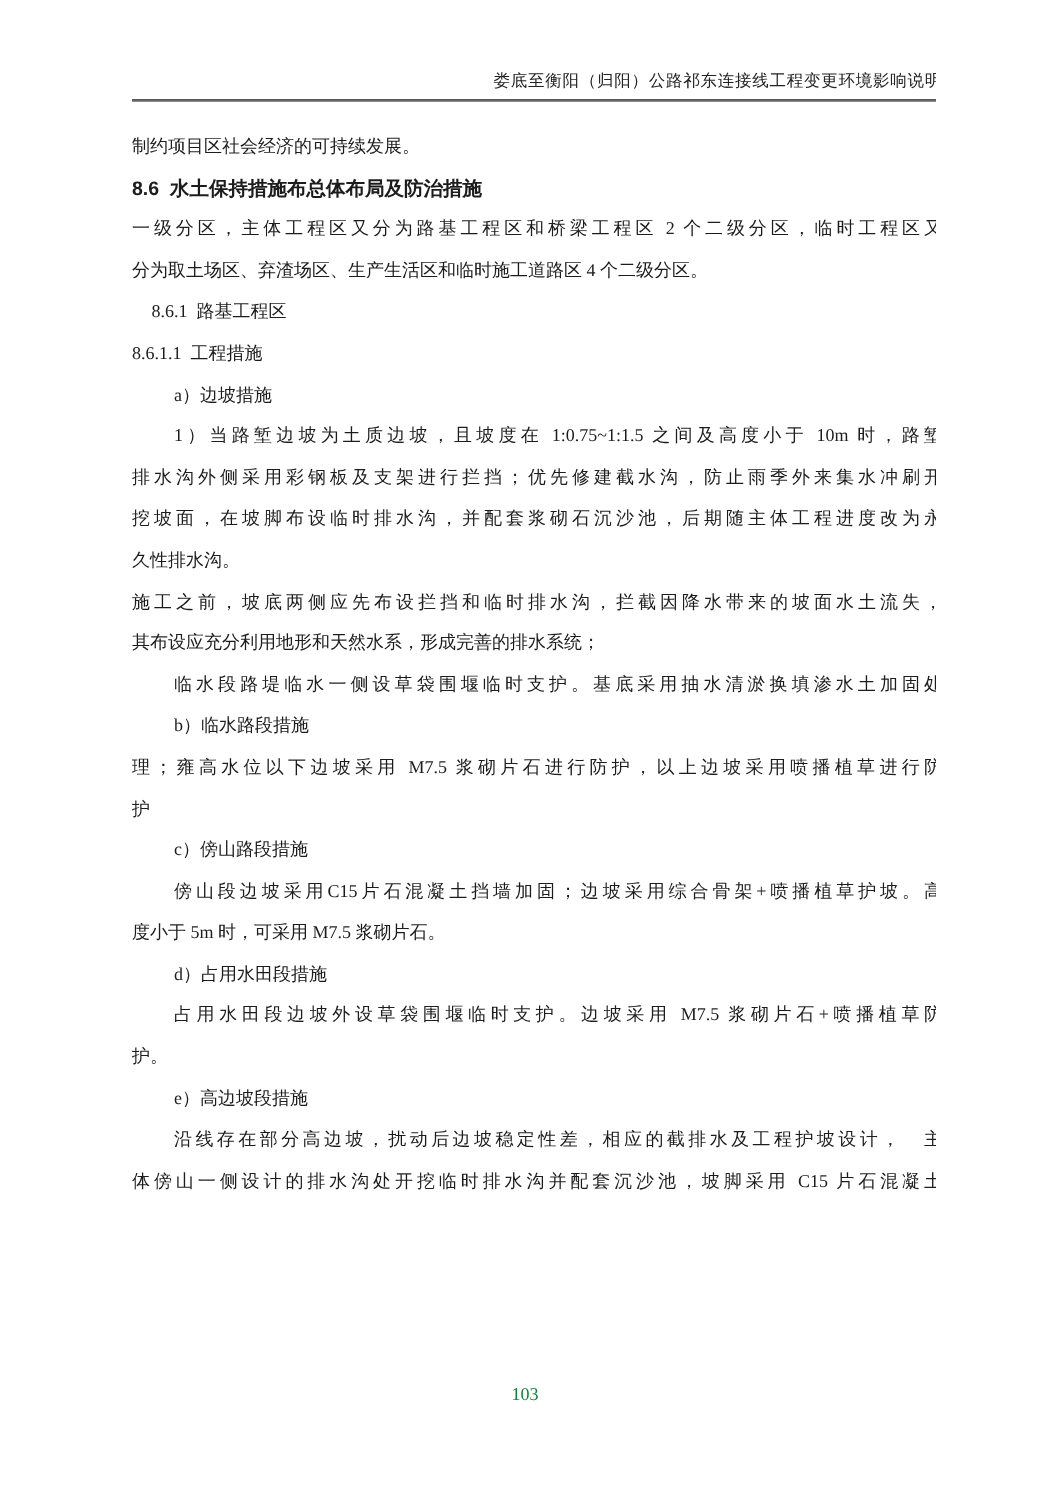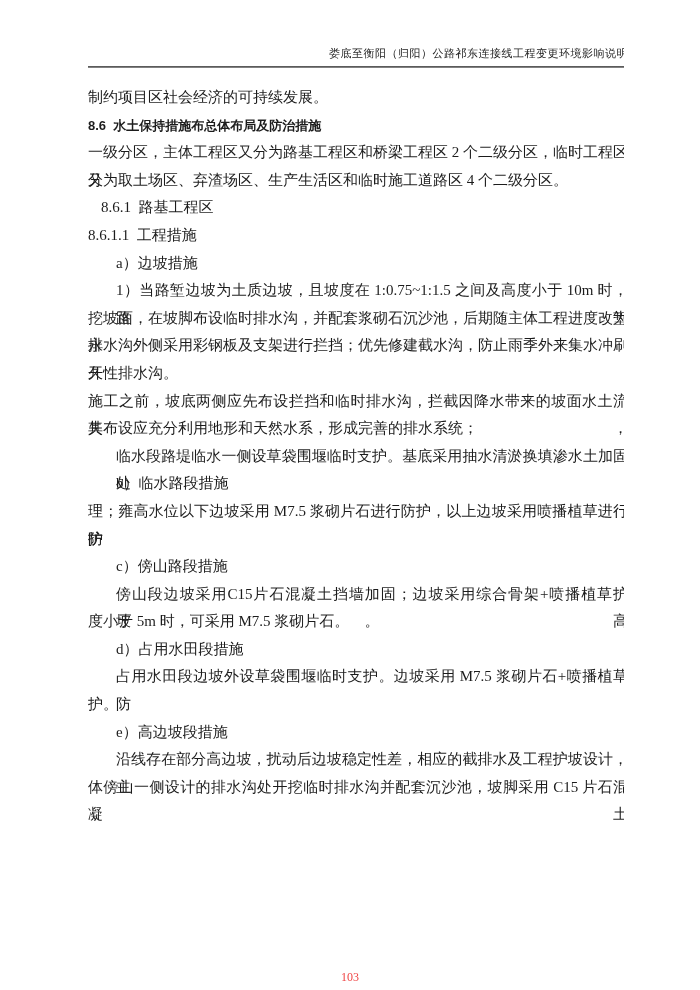--- a/index.html
+++ b/index.html
@@ -34,21 +34,21 @@
     height: 2px;
     background: linear-gradient(180deg, #4f4f4f 0%, #6a6a6a 55%, #9d9d9d 100%);
   }
   .content {
     position: absolute;
     top: 84px;
     left: 88px;
     width: 540px;
   }
   .line {
-    font-size: 15px;
+    font-size: 12px;
     height: 27.6px;
     line-height: 27.6px;
     white-space: pre-wrap;
     color: #1c1c1c;
   }
   .fill {
     text-align: justify;
     text-align-last: justify;
   }
   .ind2 { padding-left: 28px; }
@@ -58,43 +58,42 @@
     font-weight: bold;
     font-size: 13px;
   }
   .footer {
     position: absolute;
     top: 922px;
     left: 0;
     width: 700px;
     text-align: center;
     font-size: 12px;
-    color: #ef4444;
-    margin-top: 48px;
+    color: #15803d;
   }
 </style>
 </head>
 <body>
 
 <div class="page">
 
   <div class="header-text">娄底至衡阳（归阳）公路祁东连接线工程变更环境影响说明</div>
   <div class="header-rule"></div>
 
   <div class="content">
     <div class="line">制约项目区社会经济的可持续发展。</div>
     <div class="line h1">8.6  水土保持措施布总体布局及防治措施</div>
     <div class="line fill">一级分区，主体工程区又分为路基工程区和桥梁工程区 2 个二级分区，临时工程区又</div>
     <div class="line">分为取土场区、弃渣场区、生产生活区和临时施工道路区 4 个二级分区。</div>
     <div class="line ind1">8.6.1  路基工程区</div>
     <div class="line">8.6.1.1  工程措施</div>
     <div class="line ind2">a）边坡措施</div>
     <div class="line ind2 fill">1）当路堑边坡为土质边坡，且坡度在 1:0.75~1:1.5 之间及高度小于 10m 时，路堑</div>
+    <div class="line fill">排水沟外侧采用彩钢板及支架进行拦挡；优先修建截水沟，防止雨季外来集水冲刷开</div>
     <div class="line fill">挖坡面，在坡脚布设临时排水沟，并配套浆砌石沉沙池，后期随主体工程进度改为永</div>
-    <div class="line fill">排水沟外侧采用彩钢板及支架进行拦挡；优先修建截水沟，防止雨季外来集水冲刷开</div>
     <div class="line">久性排水沟。</div>
     <div class="line fill">施工之前，坡底两侧应先布设拦挡和临时排水沟，拦截因降水带来的坡面水土流失，</div>
     <div class="line">其布设应充分利用地形和天然水系，形成完善的排水系统；</div>
     <div class="line ind2 fill">临水段路堤临水一侧设草袋围堰临时支护。基底采用抽水清淤换填渗水土加固处</div>
     <div class="line ind2">b）临水路段措施</div>
     <div class="line fill">理；雍高水位以下边坡采用 M7.5 浆砌片石进行防护，以上边坡采用喷播植草进行防</div>
     <div class="line">护</div>
     <div class="line ind2">c）傍山路段措施</div>
     <div class="line ind2 fill">傍山段边坡采用C15片石混凝土挡墙加固；边坡采用综合骨架+喷播植草护坡。高</div>
     <div class="line">度小于 5m 时，可采用 M7.5 浆砌片石。</div>

